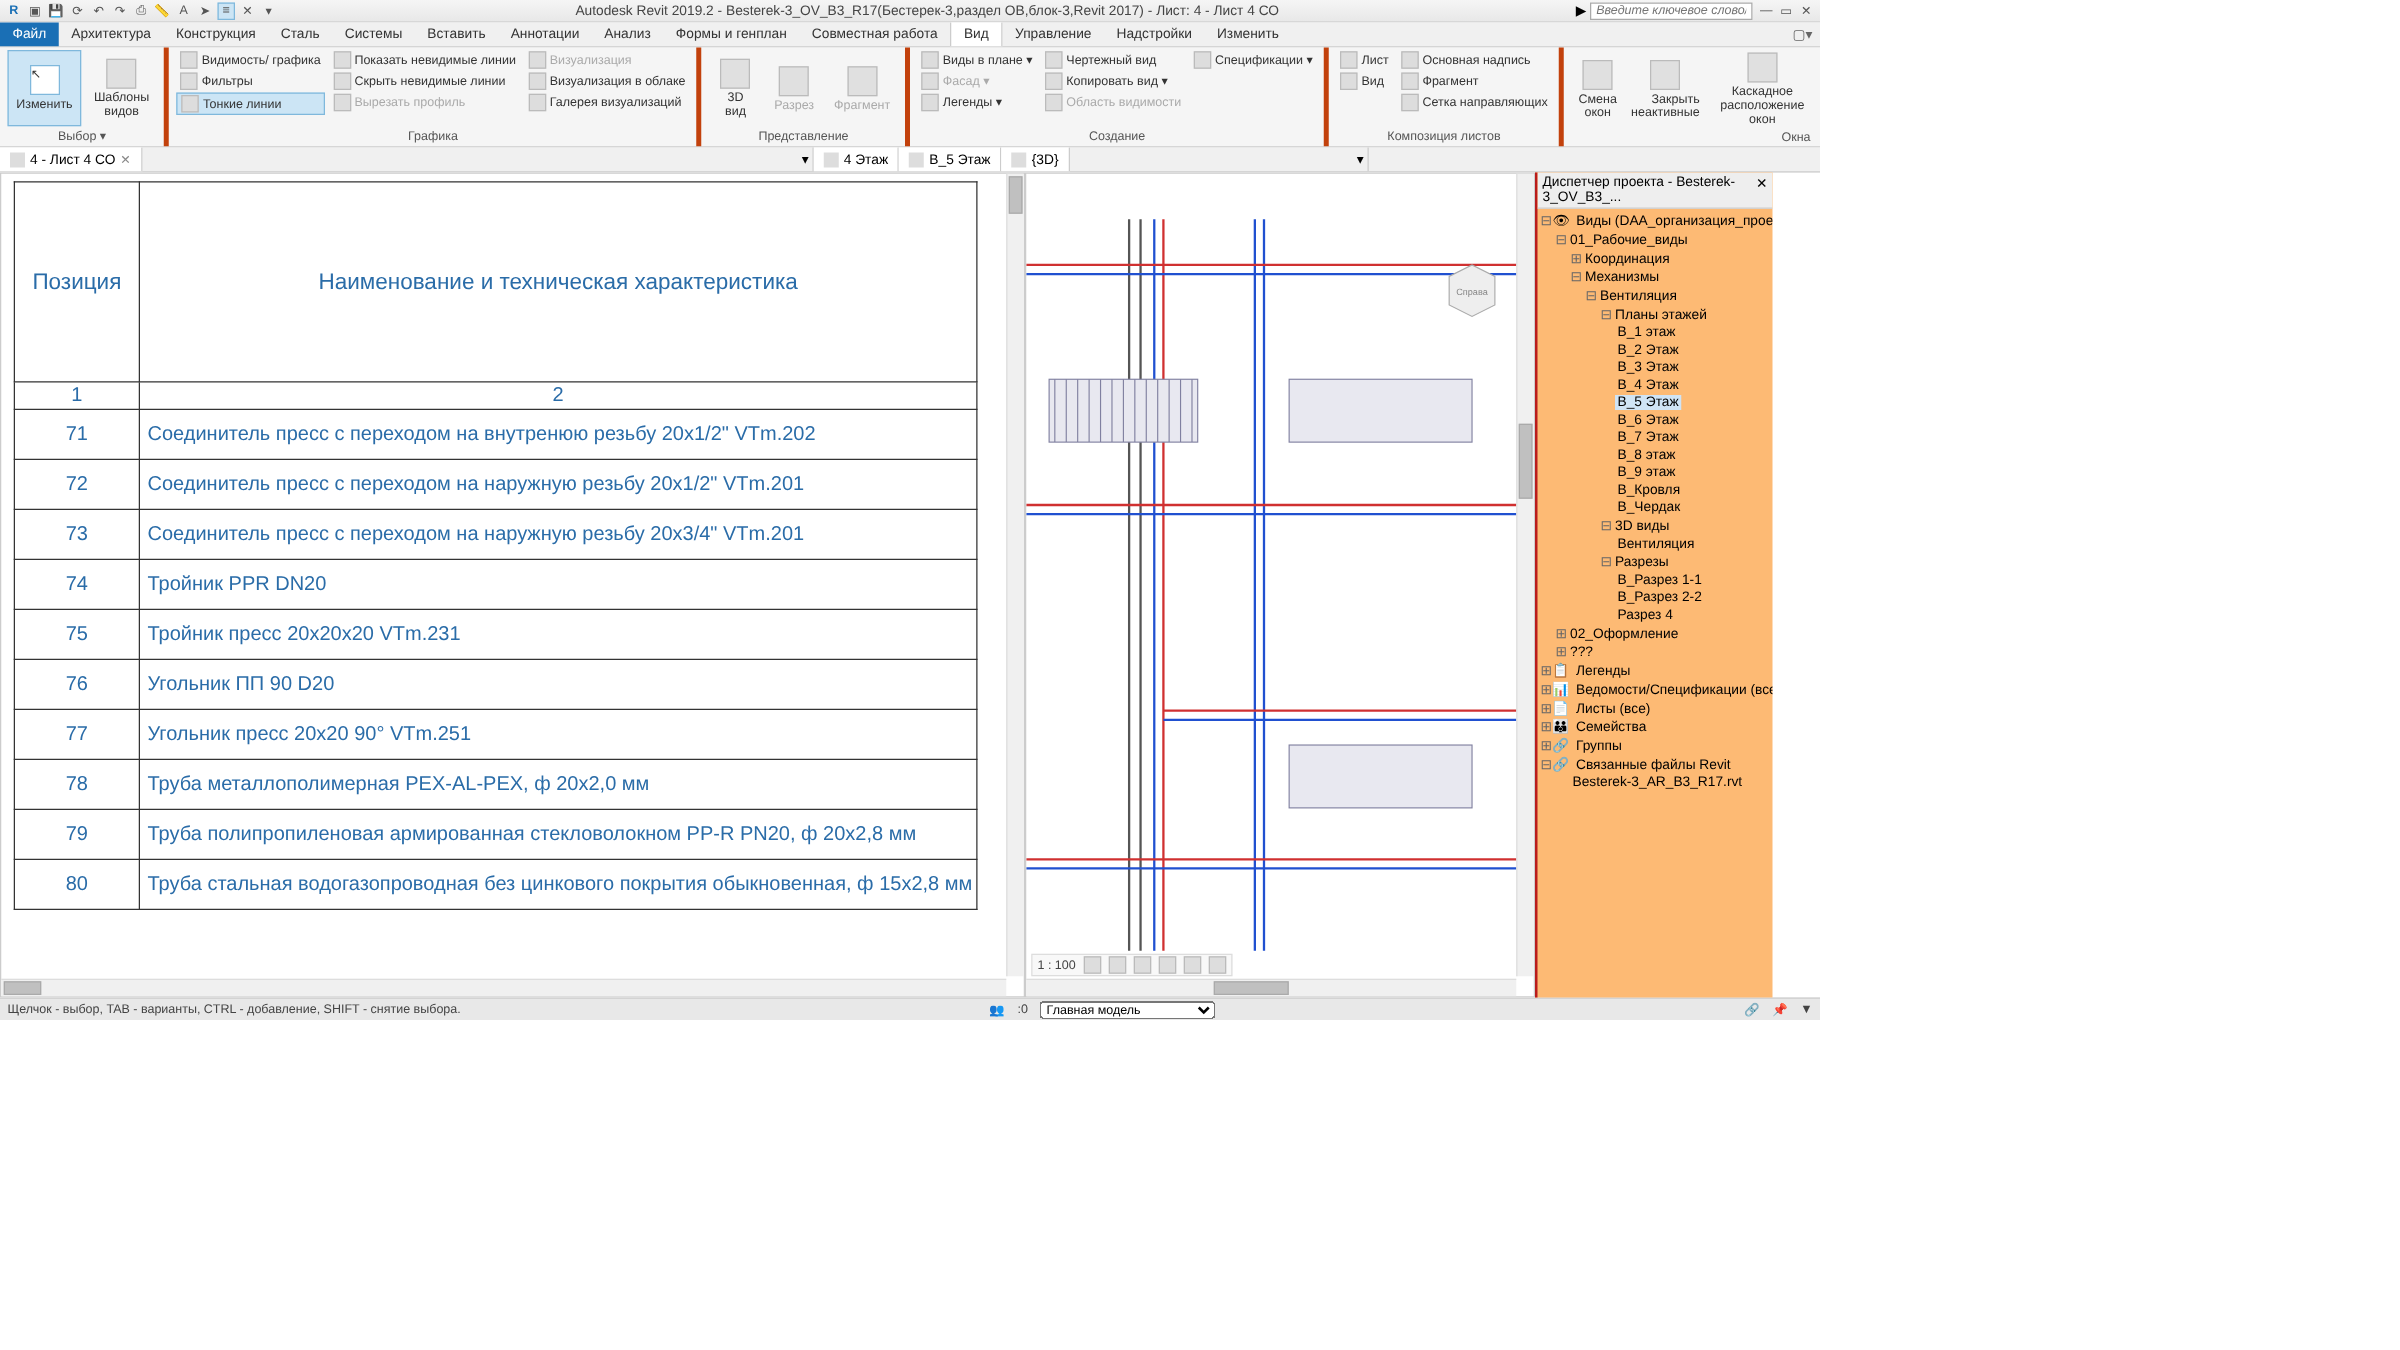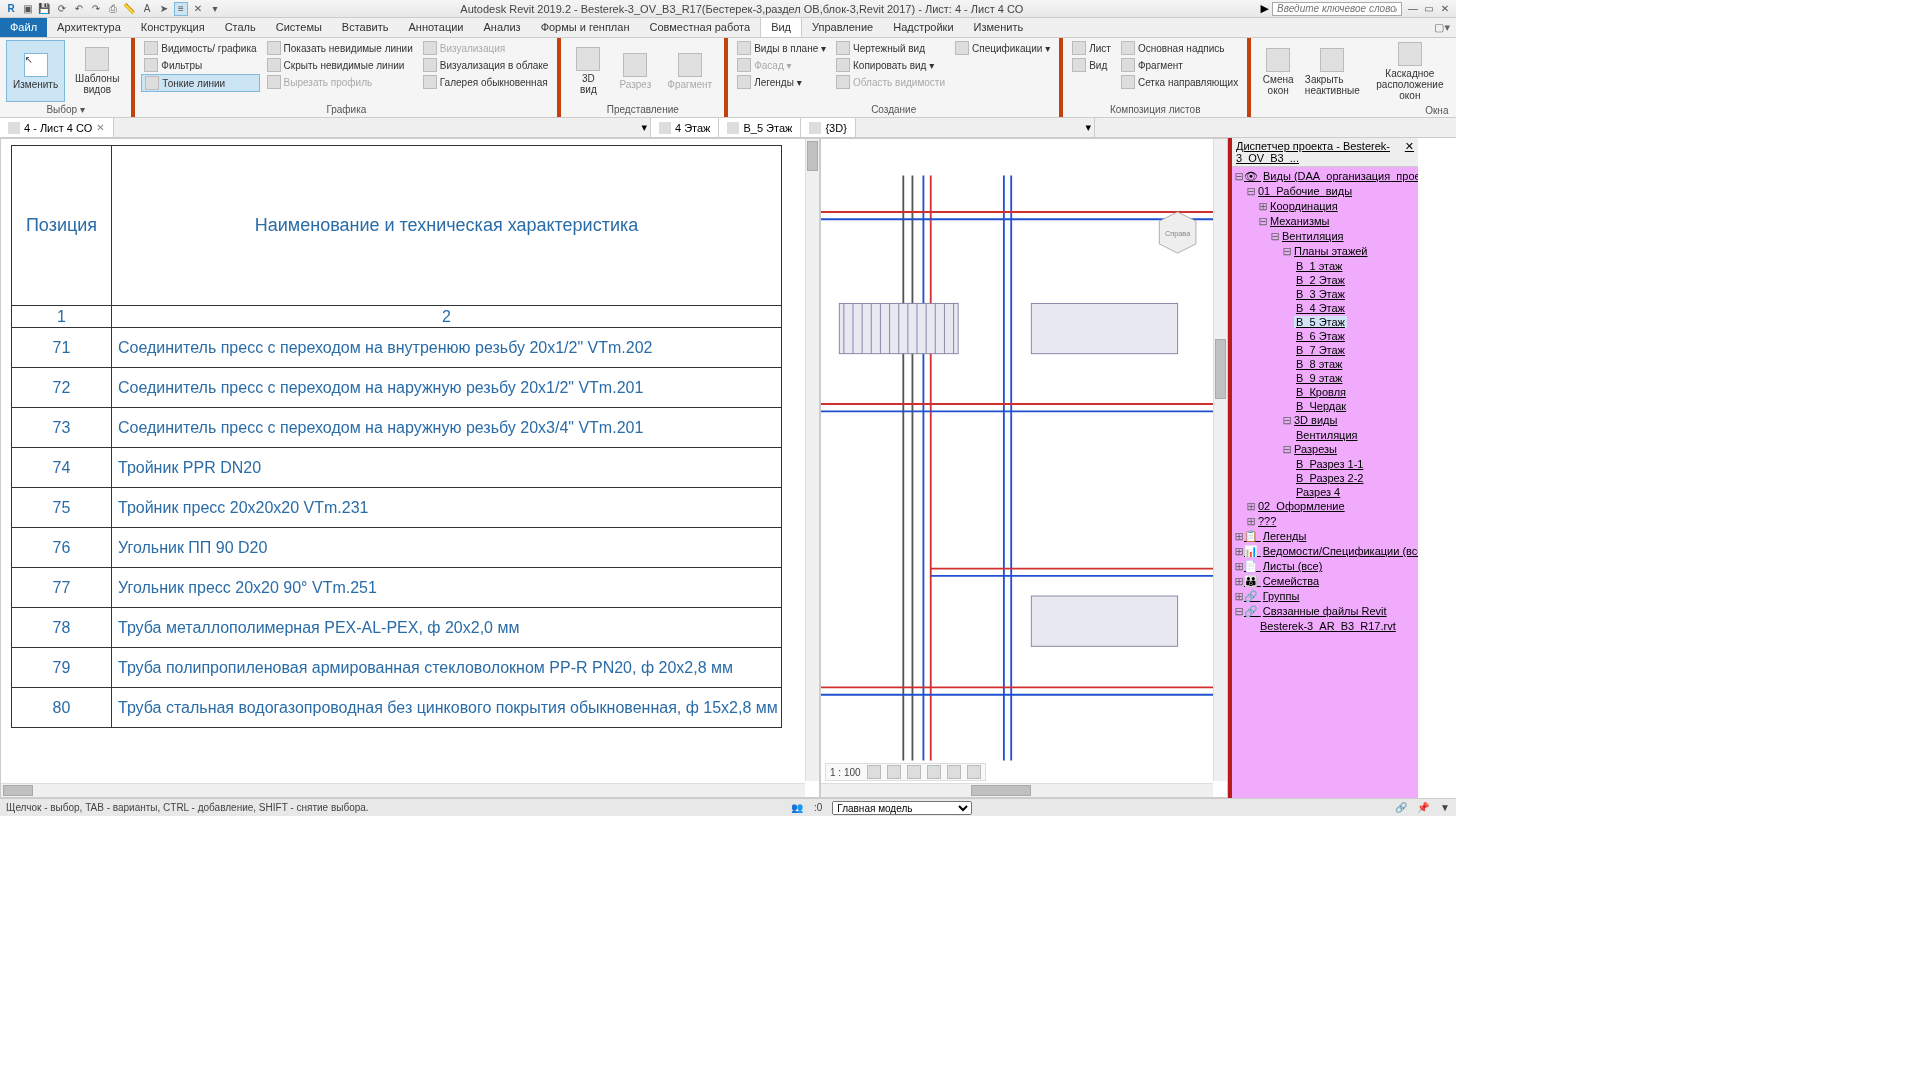--- a/index.html
+++ b/index.html
@@ -59,21 +59,21 @@
 .sheet-table .col2 { width: 670px; text-align: center; }
 .sheet-table td { height: 40px; color: #2a6ca8; font-size: 16px; font-family: Arial; }
 .sheet-table td.c1 { text-align: center; }
 .sheet-table td.c2 { text-align: left; padding-left: 6px; }
 .numrow td { height: 22px; text-align: center; }
 
 
 .view3d { width: 100%; height: 100%; }
 
 
-.browser { width: 190px; border-left: 4px solid #b91c1c; background: #f0abfc; overflow: hidden; text-decoration: underline; }
+.browser { width: 190px; border-left: 2px solid #b91c1c; background: #fdba74; overflow: hidden; }
 .browser .hdr { background: #eee; border-bottom: 1px solid #ccc; padding: 2px 4px; font-size: 11px; display: flex; justify-content: space-between; }
 .tree { font-size: 11px; padding: 2px; }
 .tree .node { white-space: nowrap; padding: 1px 0; }
 .tree .tw { display: inline-block; width: 10px; text-align: center; color: #666; }
 .tree .sel { background: #d0e4f5; }
 .tree .lbl { padding: 0 2px; }
 
 
 .viewctrl { position: absolute; left: 4px; bottom: 16px; height: 18px; display: flex; align-items: center; gap: 6px; font-size: 10px; color: #444; background: #f8f8f8; padding: 0 4px; border: 1px solid #ddd; }
 .viewctrl span { display: inline-flex; align-items: center; }
@@ -180,21 +180,21 @@
         <div class="smallbtn dis">
             <span class="ico"></span>
             <span>Визуализация</span>
           </div>
         <div class="smallbtn">
             <span class="ico"></span>
             <span>Визуализация в облаке</span>
           </div>
         <div class="smallbtn">
             <span class="ico"></span>
-            <span>Галерея обыкновенная</span>
+            <span>Галерея визуализаций</span>
           </div>
       </div>
     </div>
     <div class="label">Графика</div>
   </div>
   <div class="ribbon-group">
     <div class="content">
       <div class="bigbtn">
           <div class="ico"></div>
           <span style="white-space:pre-line;text-align:center">3D
@@ -281,21 +281,21 @@
   </div>
   <div class="ribbon-group" style="flex:1">
     <div class="content">
       <div class="bigbtn">
           <div class="ico"></div>
           <span style="white-space:pre-line;text-align:center">Смена
 окон</span>
         </div>
       <div class="bigbtn">
           <div class="ico"></div>
-          <span style="white-space:pre-line;text-align:left">Закрыть
+          <span style="white-space:pre-line;text-align:right">Закрыть
 неактивные</span>
         </div>
       <div class="bigbtn">
           <div class="ico"></div>
           <span style="white-space:pre-line;text-align:center">Каскадное
 расположение окон</span>
         </div>
       <div class="bigbtn">
           <div class="ico"></div>
           <span style="white-space:pre-line;text-align:center">Мозаичное

